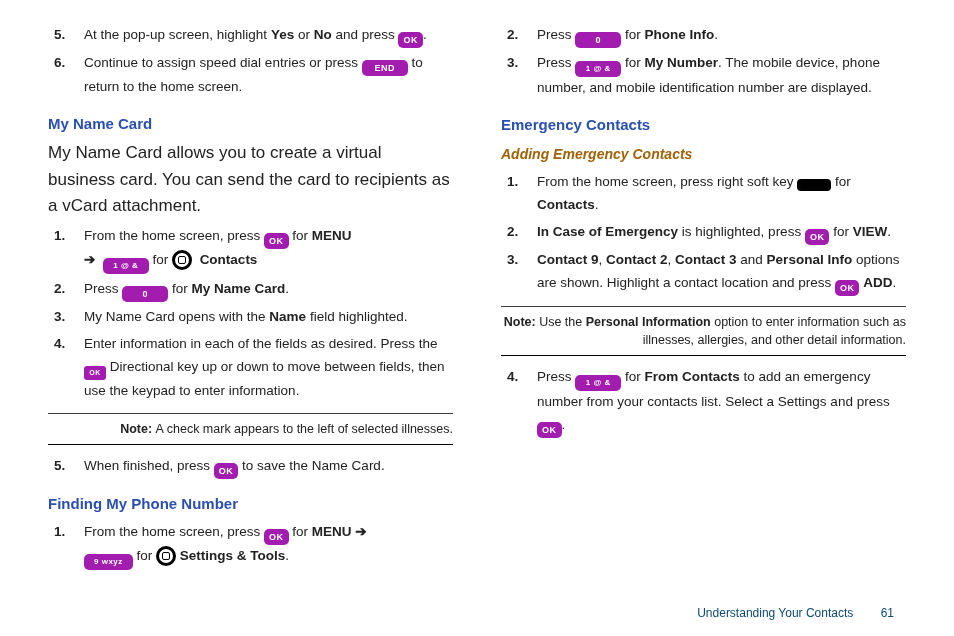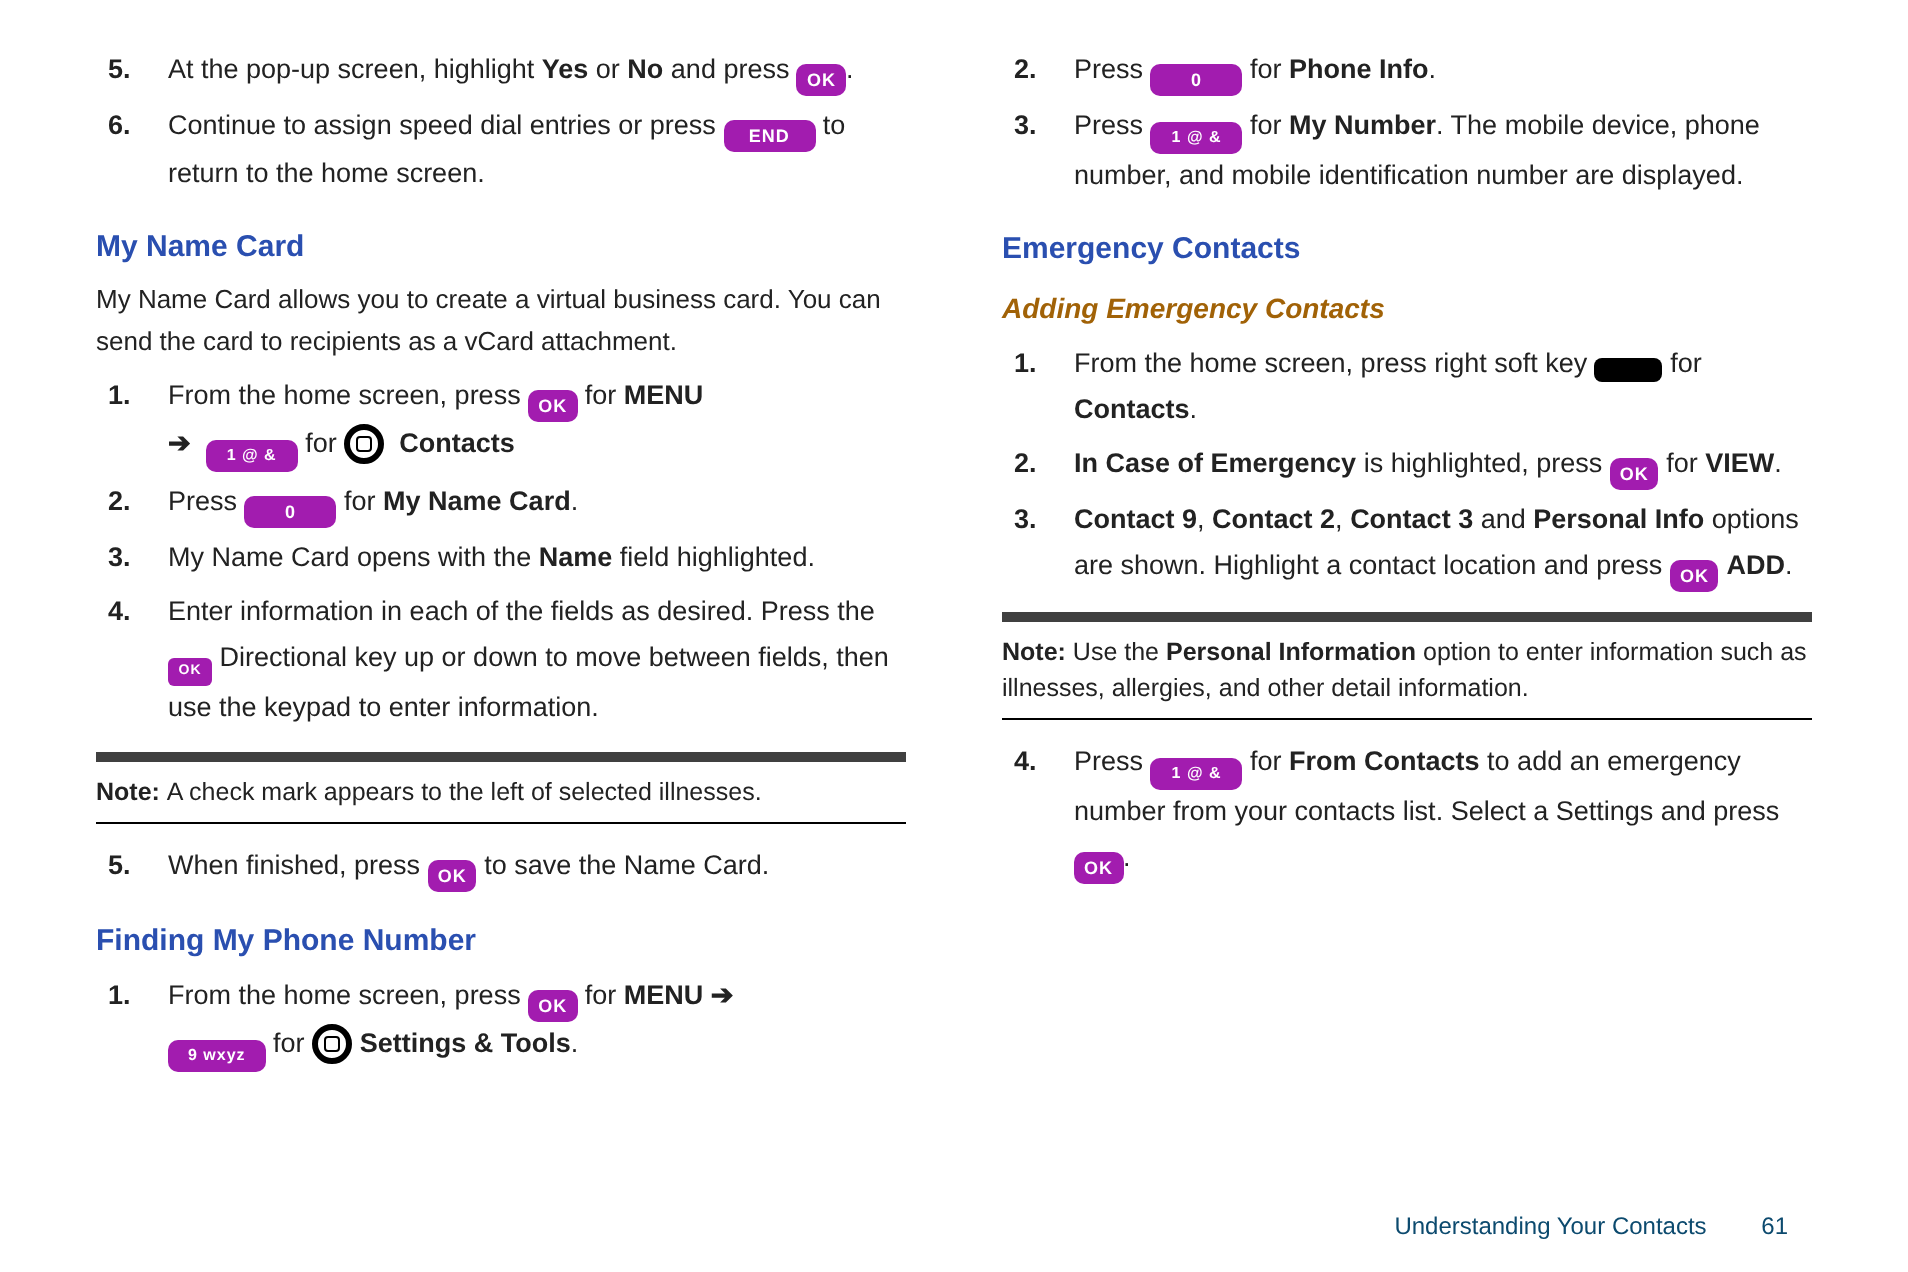--- a/index.html
+++ b/index.html
@@ -35,28 +35,29 @@
     margin: 12px 0 4px 0;
     font-family: Arial, Helvetica, sans-serif;
   }
   h3.subsec {
     color: #a16207;
     font-style: italic;
     font-weight: bold;
     font-size: 14px;
     margin: 6px 0 2px 0;
   }
-  .intro { margin: 4px 0 6px 0; font-size:13px; line-height:1.55;}
+  .intro { margin: 4px 0 6px 0; font-size:17px; line-height:1.55;}
   .note-box {
-    border-top: 5px solid #404040;
+    border-top: 1px solid #404040;
     border-bottom: 1px solid #000;
     margin: 10px 0;
     padding: 6px 0;
     font-size: 12.5px;
     line-height: 1.45;
+    text-align: right;
   }
   .note-box .note-label { font-weight:bold; }
   b { font-weight: bold; }
   .key {
     display:inline-block;
     vertical-align: -4px;
     height: 16px;
     line-height: 16px;
     background:#a21caf;
     color:#fff;

